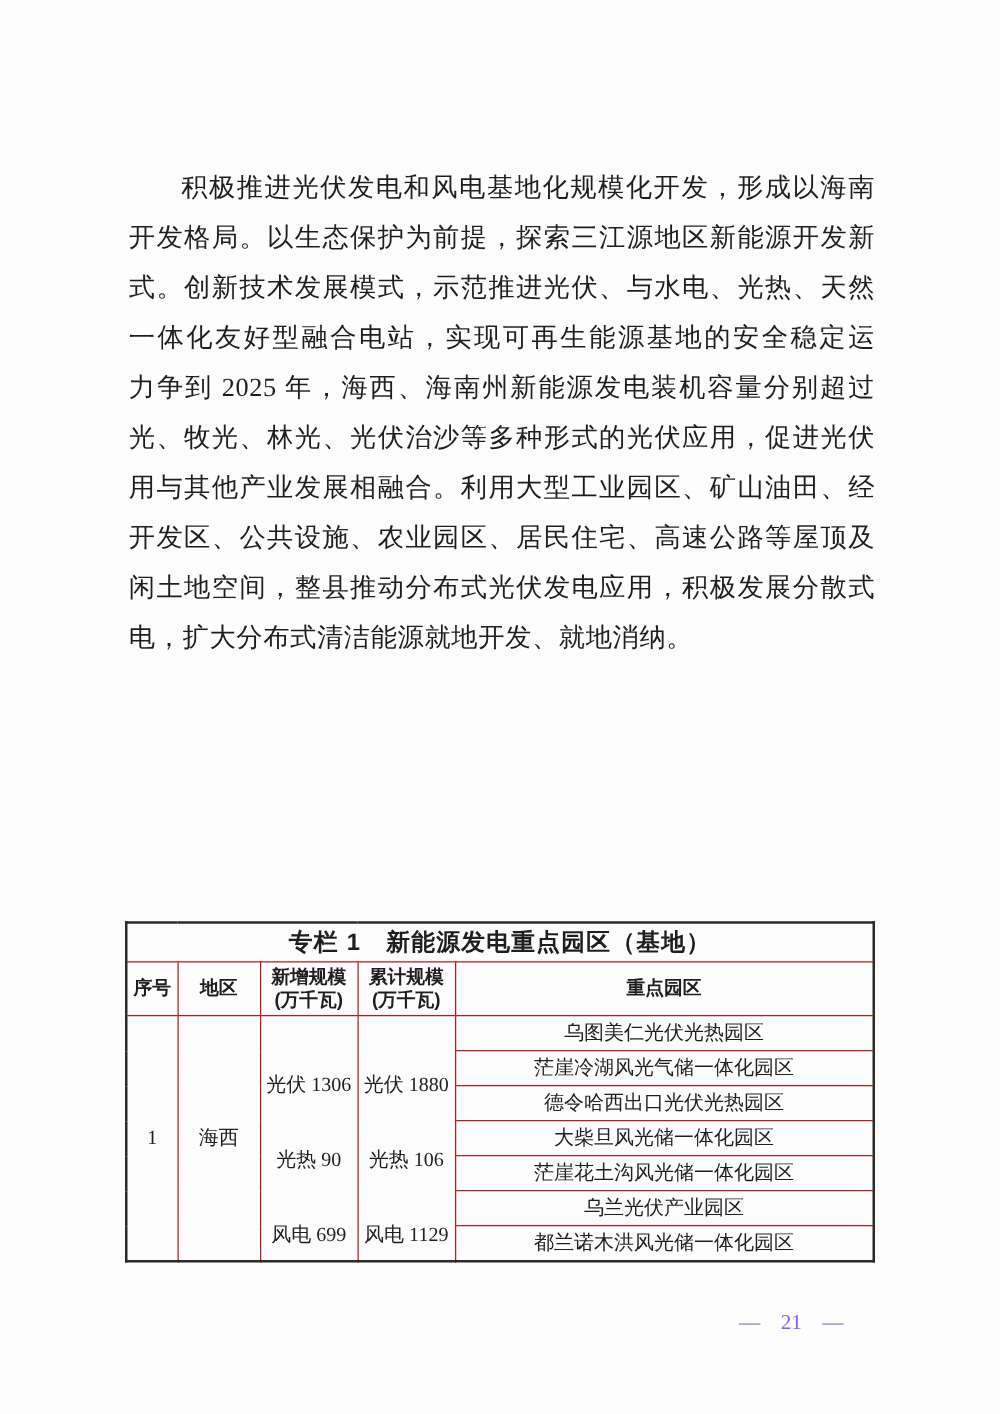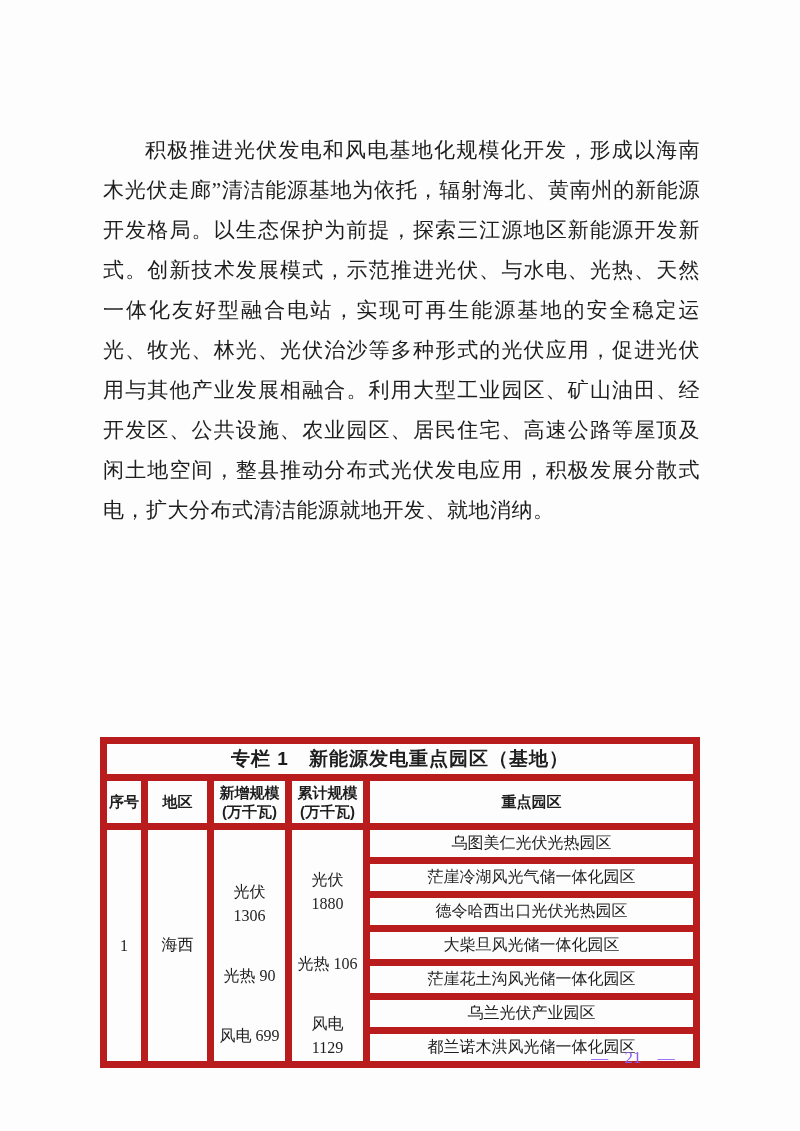--- a/index.html
+++ b/index.html
@@ -37,21 +37,21 @@
     top: 737px;
     width: 600px;
   }
   table.kbl {
     border-collapse: collapse;
     width: 100%;
     table-layout: fixed;
     border: 2px solid #2b2b2b;
   }
   table.kbl td {
-    border: 7px solid #b91c1c;
+    border: 1px solid #b91c1c;
     padding: 0 2px;
     vertical-align: middle;
     text-align: center;
   }
   .title-cell {
     height: 30px;
     font-family: "Liberation Sans", "DejaVu Sans", sans-serif;
     font-weight: bold;
     font-size: 19px;
     letter-spacing: 1px;
@@ -79,24 +79,24 @@
 </style>
 </head>
 <body>
 
 <div class="page">
 
   <div class="content">
 
     <div>
       <div class="tline indent">积极推进光伏发电和风电基地化规模化开发，形成以海南千</div>
-      <div class="tline">木光伏走廊”清洁能源基地为依托，辐射海北、黄南州的新能源</div>
       <div class="tline">开发格局。以生态保护为前提，探索三江源地区新能源开发新模</div>
       <div class="tline">式。创新技术发展模式，示范推进光伏、与水电、光热、天然气</div>
       <div class="tline">一体化友好型融合电站，实现可再生能源基地的安全稳定运行。</div>
+      <div class="tline">力争到 2025 年，海西、海南州新能源发电装机容量分别超过</div>
     </div>
 
 
     <div>
       <div class="tline">光、牧光、林光、光伏治沙等多种形式的光伏应用，促进光伏应</div>
       <div class="tline">用与其他产业发展相融合。利用大型工业园区、矿山油田、经济</div>
       <div class="tline">开发区、公共设施、农业园区、居民住宅、高速公路等屋顶及空</div>
       <div class="tline">闲土地空间，整县推动分布式光伏发电应用，积极发展分散式风</div>
       <div class="tline noj">电，扩大分布式清洁能源就地开发、就地消纳。</div>
     </div>

